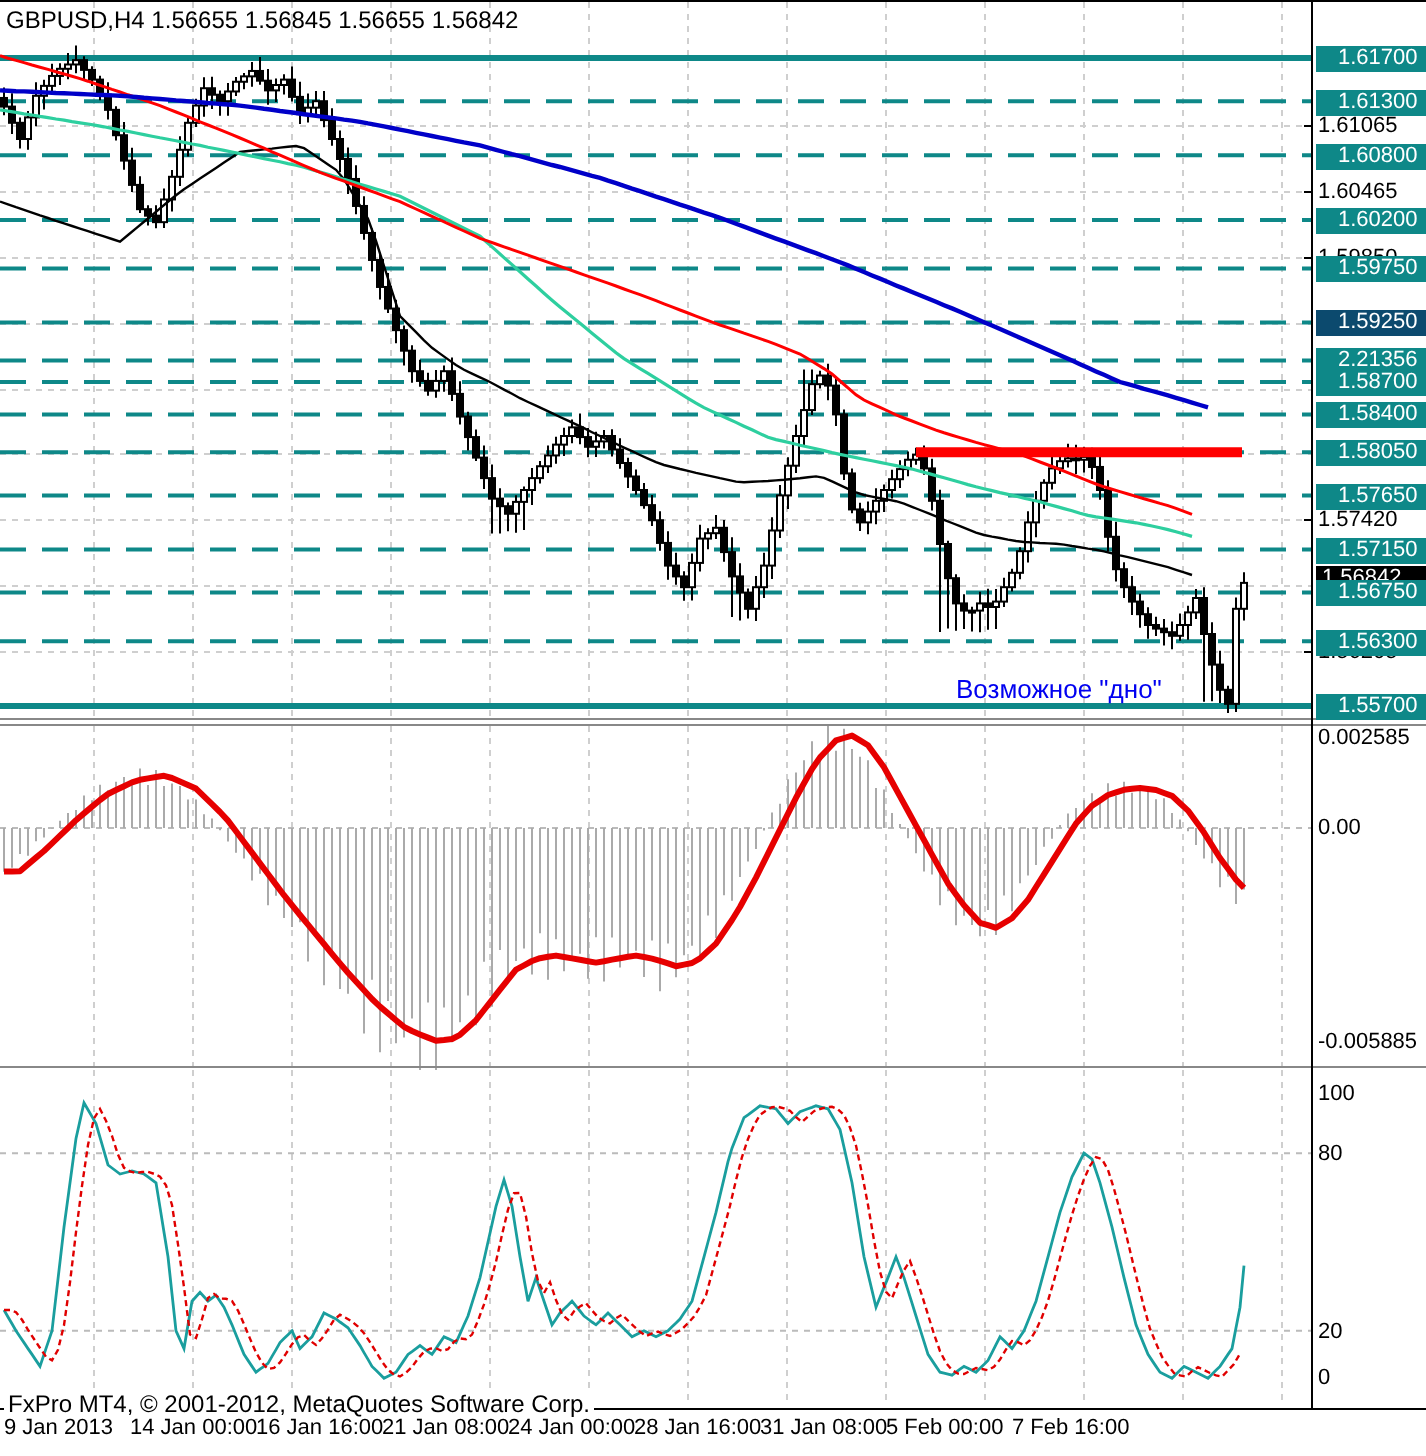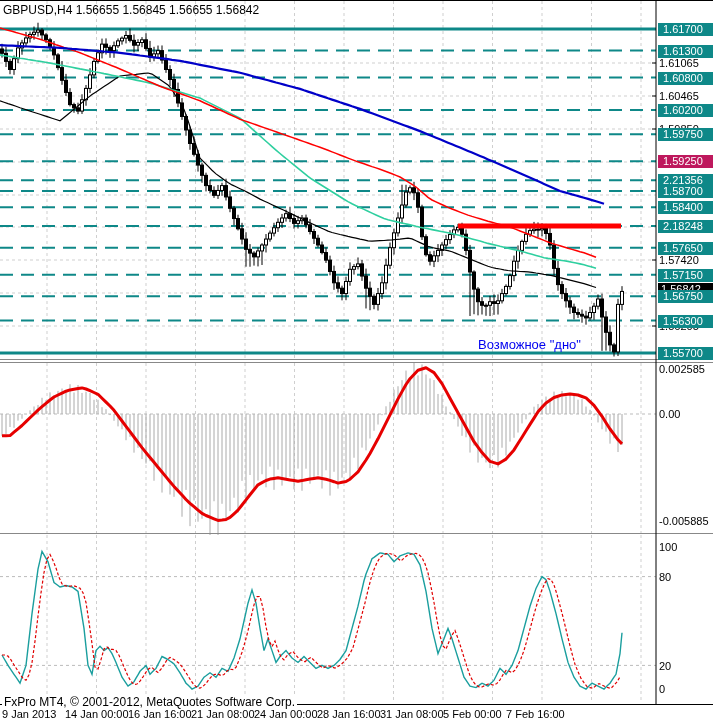--- a/index.html
+++ b/index.html
@@ -7,21 +7,21 @@
        border-top:1px solid #000;box-sizing:border-box;
        font-family:"Liberation Sans",sans-serif;}
   svg{position:absolute;left:0;display:block;}
   .ovl{position:absolute;font-family:"Liberation Sans",sans-serif;white-space:nowrap;}
   #title{left:3px;top:2px;font-size:12px;color:#000;}
   #macd-label{left:3px;top:364px;font-size:12px;color:#000;}
   #stoch-label{left:3px;top:537px;font-size:12px;color:#000;}
   #copyright{left:2px;top:694px;font-size:12px;color:#000;background:#fff;padding:0 2px;}
   #annot{font-size:13px;color:#0000f0;}
   .badge{position:absolute;left:658px;width:55px;height:13px;line-height:13px;
-         font-size:11px;color:#fff;padding-left:5px;box-sizing:border-box;z-index:3;}
+         font-size:11px;color:#fff;padding-left:11px;box-sizing:border-box;z-index:3;}
   .plain{position:absolute;left:659px;height:12px;line-height:12px;font-size:11px;color:#000;z-index:1;}
   .curb{position:absolute;left:658px;width:55px;height:13px;line-height:13px;font-size:11px;
         color:#fff;background:#000;padding-left:3px;box-sizing:border-box;z-index:2;}
   .tlab{position:absolute;top:707px;font-size:11px;color:#000;}
   .sclab{position:absolute;left:659px;font-size:11px;color:#000;height:12px;line-height:12px;z-index:1;}
 </style>
 </head>
 <body>
 
 <div id="win">
@@ -595,25 +595,25 @@
       <div class="plain" style="top: 89px;">1.60465</div>
       <div class="plain" style="top: 122px;">1.59850</div>
       <div class="plain" style="top: 253px;">1.57420</div>
       <div class="plain" style="top: 319px;">1.56205</div>
       <div class="curb" style="top: 282px;">1.56842</div>
       <div class="badge" style="top: 22px; background: rgb(14, 136, 136);">1.61700</div>
       <div class="badge" style="top: 44px; background: rgb(14, 136, 136);">1.61300</div>
       <div class="badge" style="top: 71px; background: rgb(14, 136, 136);">1.60800</div>
       <div class="badge" style="top: 103px; background: rgb(14, 136, 136);">1.60200</div>
       <div class="badge" style="top: 127px; background: rgb(14, 136, 136);">1.59750</div>
-      <div class="badge" style="top: 154px; background: #be185d;">1.59250</div>
+      <div class="badge" style="top: 154px; background: #0c4a6e;">1.59250</div>
       <div class="badge" style="top: 173px; background: rgb(14, 136, 136);">2.21356</div>
       <div class="badge" style="top: 184px; background: rgb(14, 136, 136);">1.58700</div>
       <div class="badge" style="top: 200px; background: rgb(14, 136, 136);">1.58400</div>
-      <div class="badge" style="top: 219px; background: rgb(14, 136, 136);">2.18248</div>
+      <div class="badge" style="top: 219px; background: rgb(14, 136, 136);">1.58050</div>
       <div class="badge" style="top: 241px; background: rgb(14, 136, 136);">1.57650</div>
       <div class="badge" style="top: 268px; background: rgb(14, 136, 136);">1.57150</div>
       <div class="badge" style="top: 289px; background: rgb(14, 136, 136);">1.56750</div>
       <div class="badge" style="top: 314px; background: rgb(14, 136, 136);">1.56300</div>
       <div class="badge" style="top: 346px; background: rgb(14, 136, 136);">1.55700</div>
       <div class="sclab" style="top: 362px;">0.002585</div>
       <div class="sclab" style="top: 407px;">0.00</div>
       <div class="sclab" style="top: 514px;">-0.005885</div>
       <div class="sclab" style="top: 540px;">100</div>
       <div class="sclab" style="top: 570px;">80</div>

